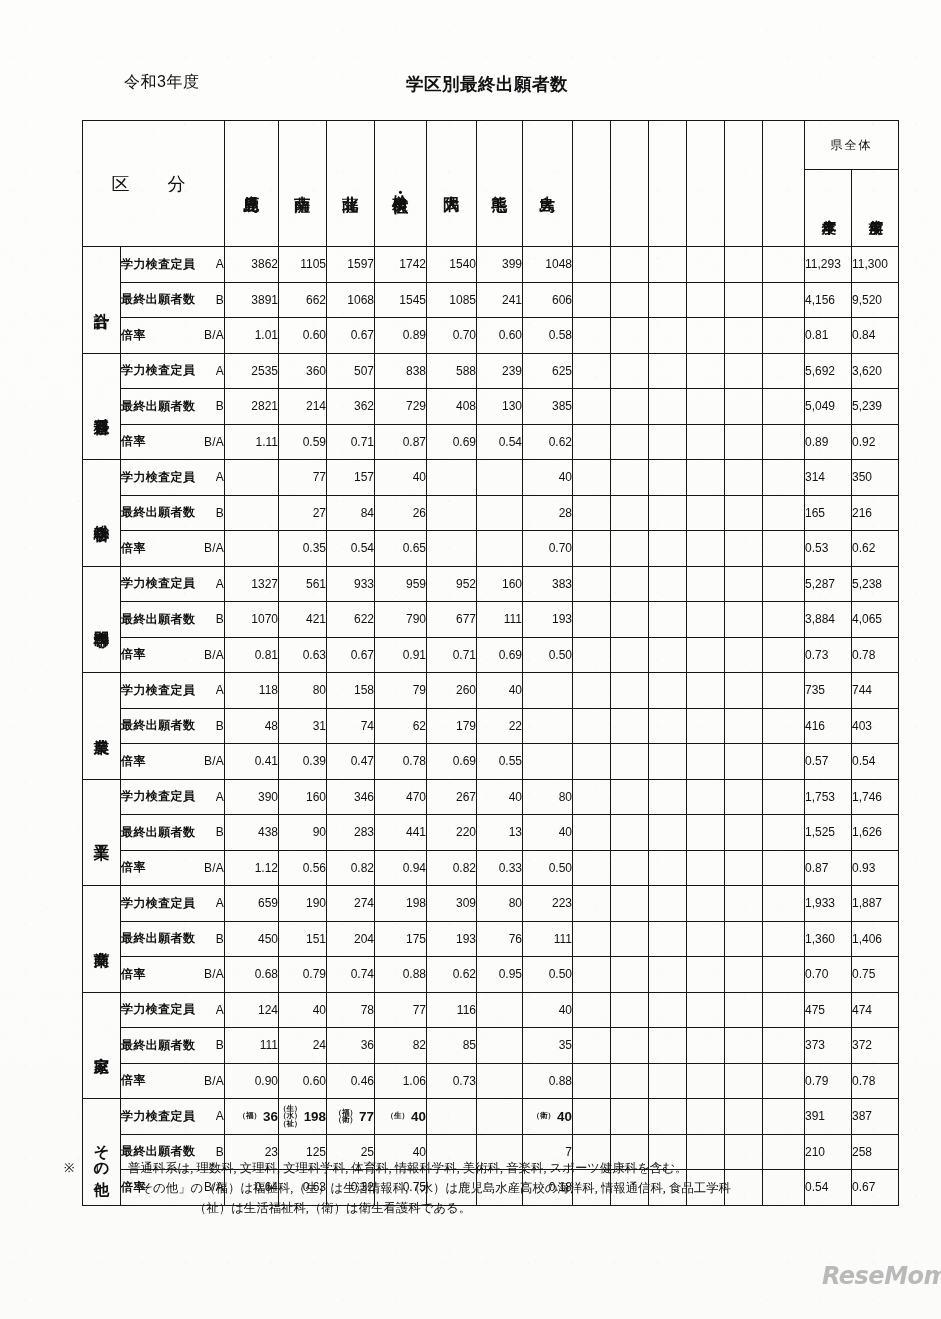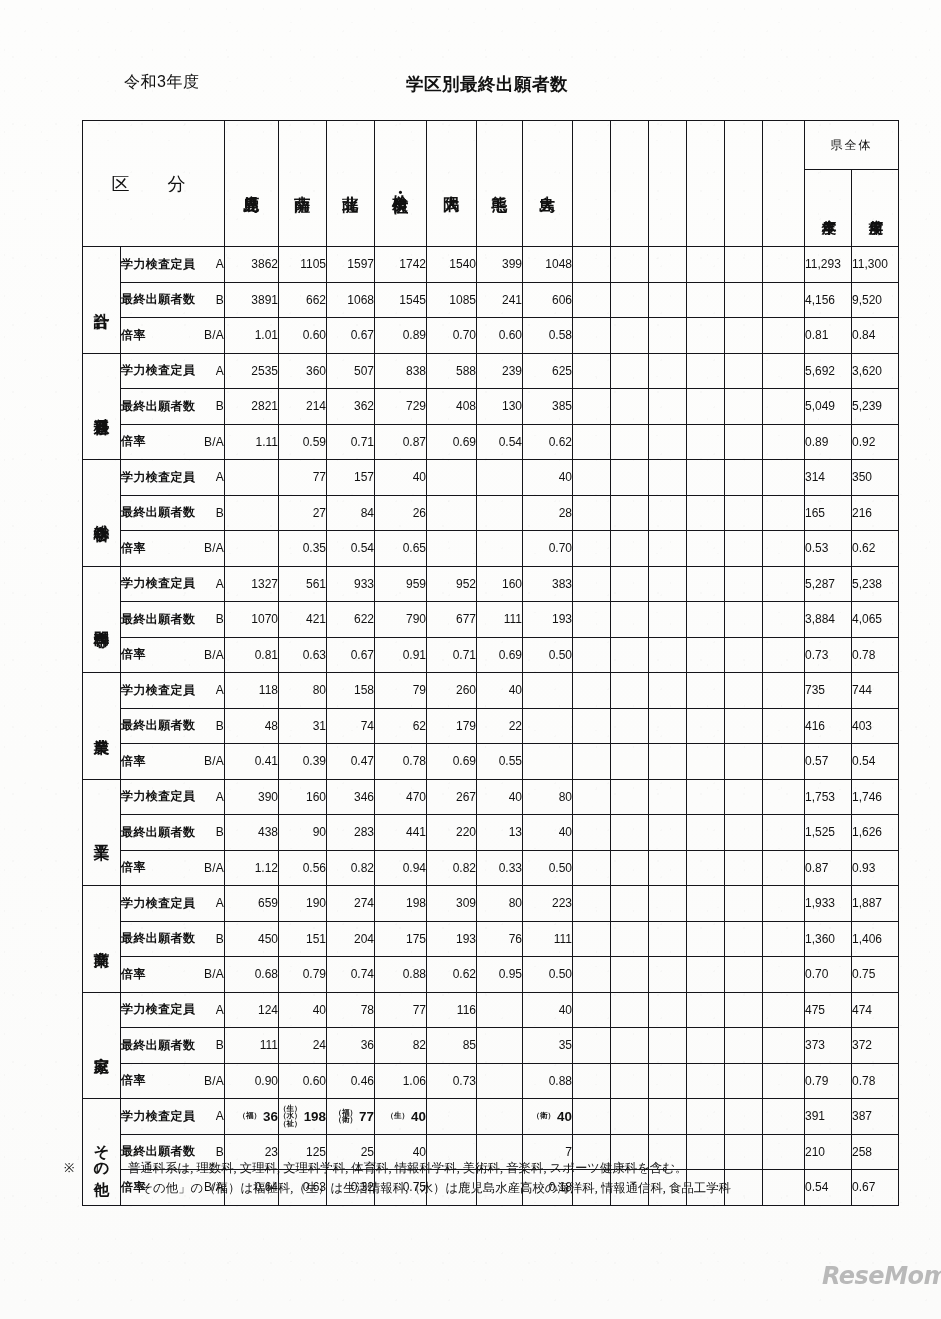--- a/index.html
+++ b/index.html
@@ -1047,19 +1047,20 @@
       <div class="note-line">
         <span class="note-mark">※</span>
         <span class="note-no">1</span>
         <span class="note-txt">普通科系は, 理数科, 文理科, 文理科学科, 体育科, 情報科学科, 美術科, 音楽科, スポーツ健康科を含む。</span>
       </div>
       <div class="note-line">
         <span class="note-mark"></span>
         <span class="note-no">2</span>
         <span class="note-txt">「その他」の（福）は福祉科,（生）は生活情報科,（水）は鹿児島水産高校の海洋科, 情報通信科, 食品工学科</span>
       </div>
+      <div class="note-cont">（祉）は生活福祉科,（衛）は衛生看護科である。</div>
     </div>
 
   <div class="logo">
     <span>ReseMom</span>
   </div>
 
 </div>
 
 </body></html>

